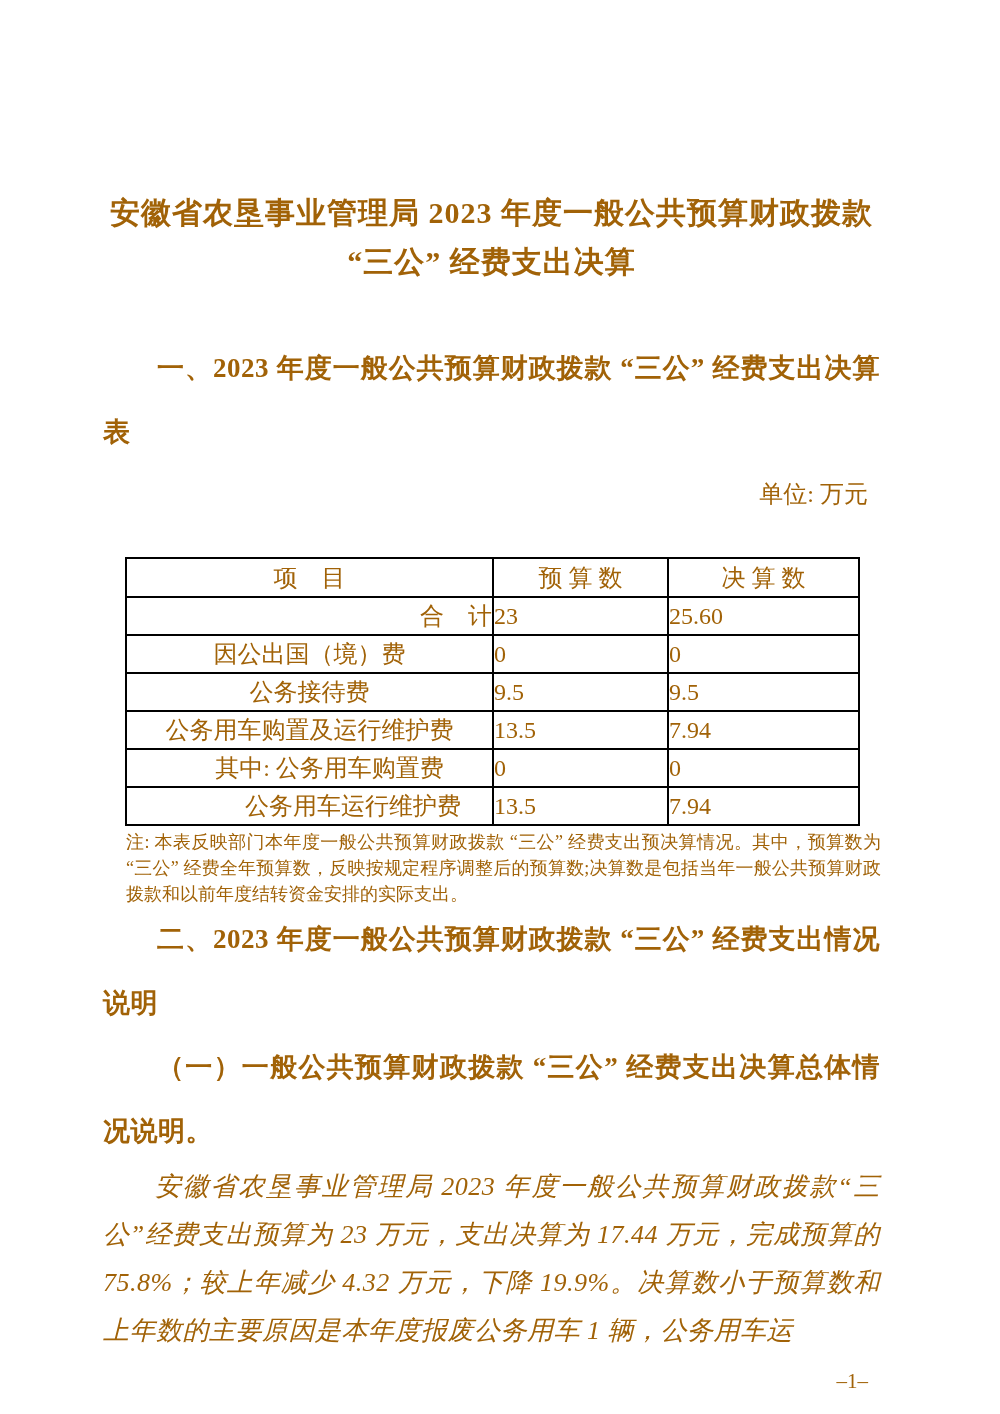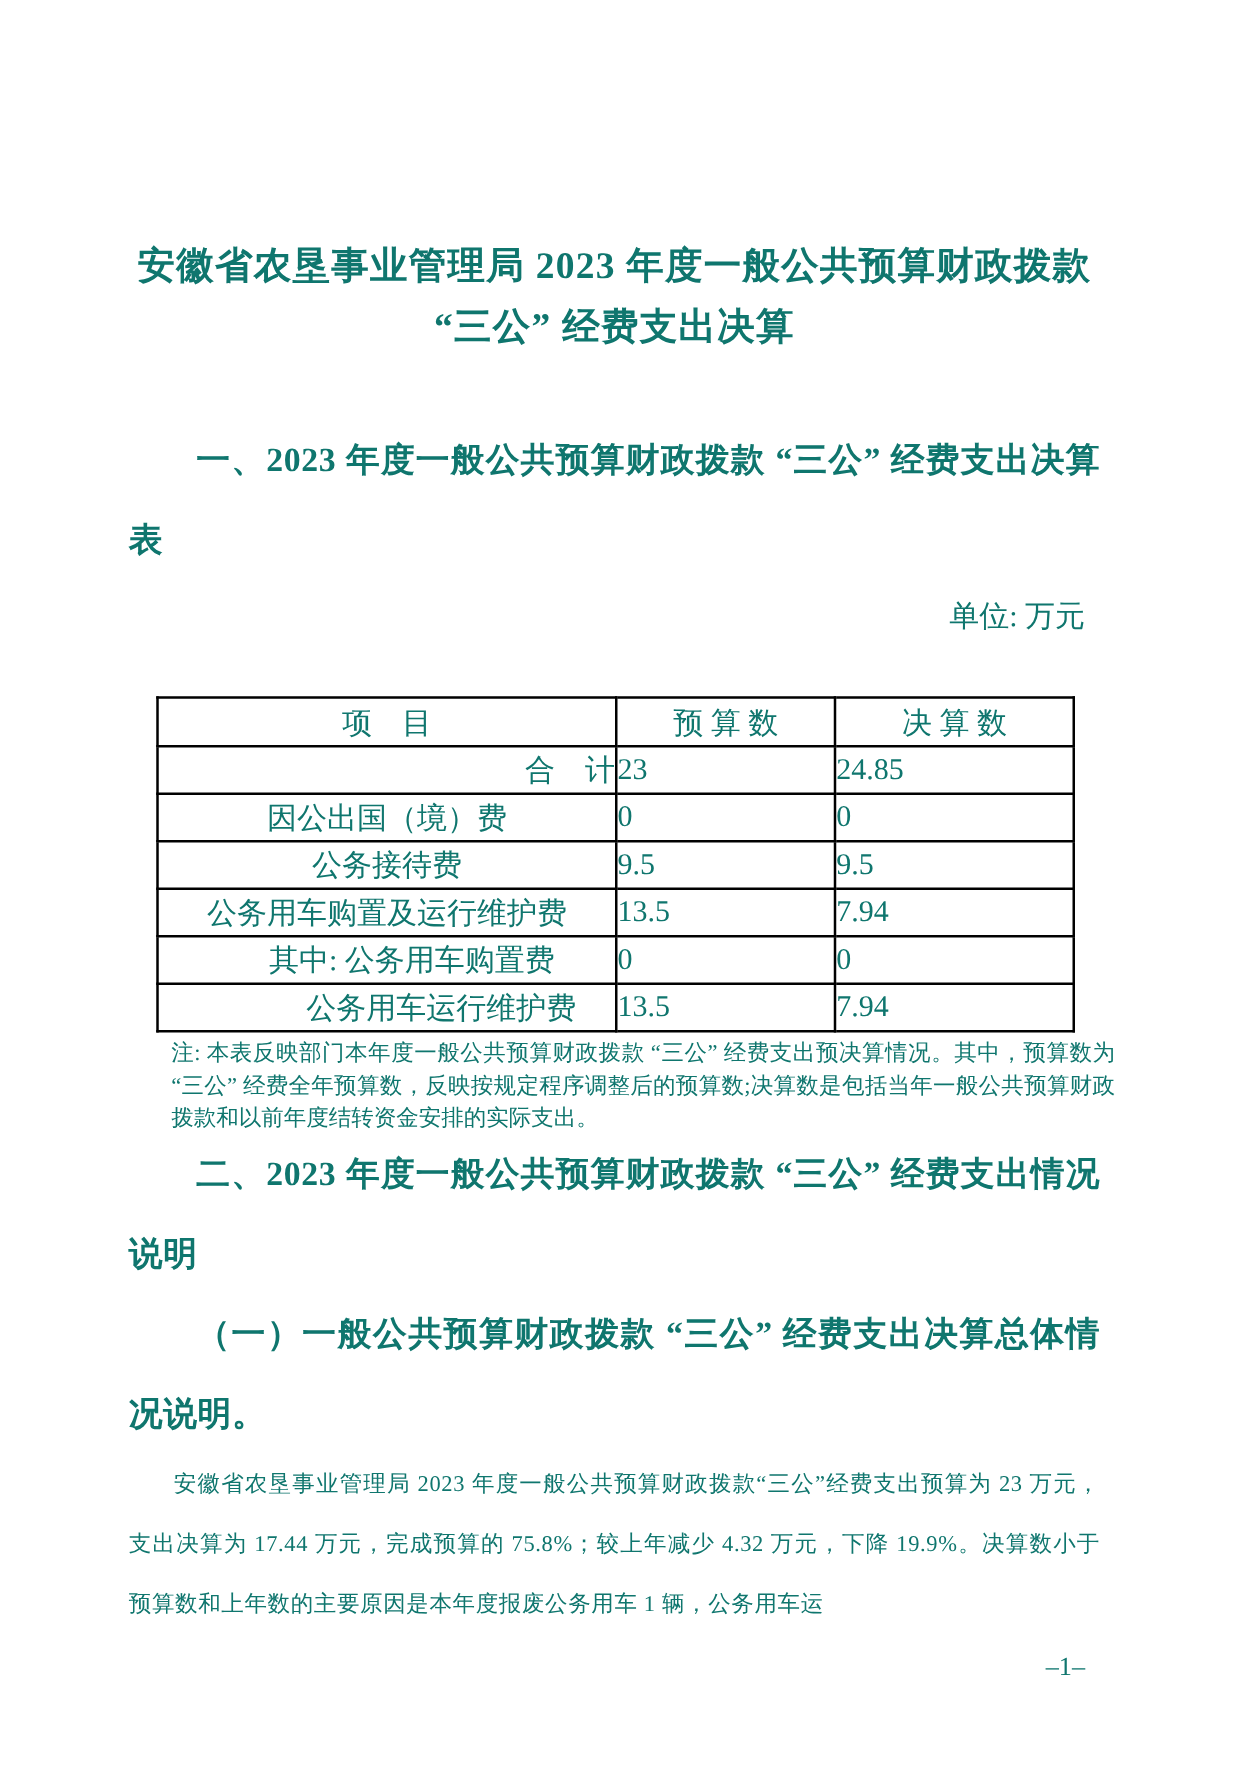--- a/index.html
+++ b/index.html
@@ -1,21 +1,21 @@
 <!DOCTYPE html>
 <html><head>
 <meta charset="utf-8">
 <style>
   html, body { margin: 0; padding: 0; background: #ffffff; }
   .page {
     position: relative;
     width: 1000px;
     height: 1414px;
     background: #ffffff;
-    color: #0f766e;
+    color: #a16207;
     font-family: "Liberation Serif", "DejaVu Serif", serif;
     overflow: hidden;
   }
   .content {
     position: absolute;
     left: 103px;
     top: 0;
     width: 777px;
   }
   .doc-title {
@@ -62,32 +62,33 @@
   .col-item  { width: 367px; }
   .col-num1  { width: 175px; }
   .col-num2  { width: 191px; }
   td.c-num   { text-align: left; }
   td.c-item  { text-align: center; padding-left: 8px; }
   td.c-item.center { text-align: right; padding-left: 0; }
   td.c-item.pad1   { padding-left: 40px; }
   td.c-item.pad4   { padding-left: 87px; }
   .table-note {
     margin-top: 3px;
-    margin-left: 34px;
+    margin-left: 23px;
     width: 755px;
     font-size: 18px;
     line-height: 26px;
     text-align: justify;
   }
   .body-para {
-    font-size: 18px;
+    font-size: 26px;
     line-height: 48px;
     text-indent: 2em;
     text-align: justify;
     letter-spacing: 0.5px;
+    font-style: italic;
   }
   .page-number {
     margin-top: 14px;
     font-size: 21px;
     line-height: 24px;
     text-align: right;
     padding-right: 12px;
     font-family: "Liberation Serif", "DejaVu Serif", serif;
   }
 </style>
@@ -116,21 +117,21 @@
         <tr>
           <th>项　目</th>
           <th>预 算 数</th>
           <th>决 算 数</th>
         </tr>
       </thead>
       <tbody>
         <tr>
           <td class="c-item center">合　计</td>
           <td class="c-num">23</td>
-          <td class="c-num">24.85</td>
+          <td class="c-num">25.60</td>
         </tr>
         <tr>
           <td class="c-item">因公出国（境）费</td>
           <td class="c-num">0</td>
           <td class="c-num">0</td>
         </tr>
         <tr>
           <td class="c-item">公务接待费</td>
           <td class="c-num">9.5</td>
           <td class="c-num">9.5</td>

